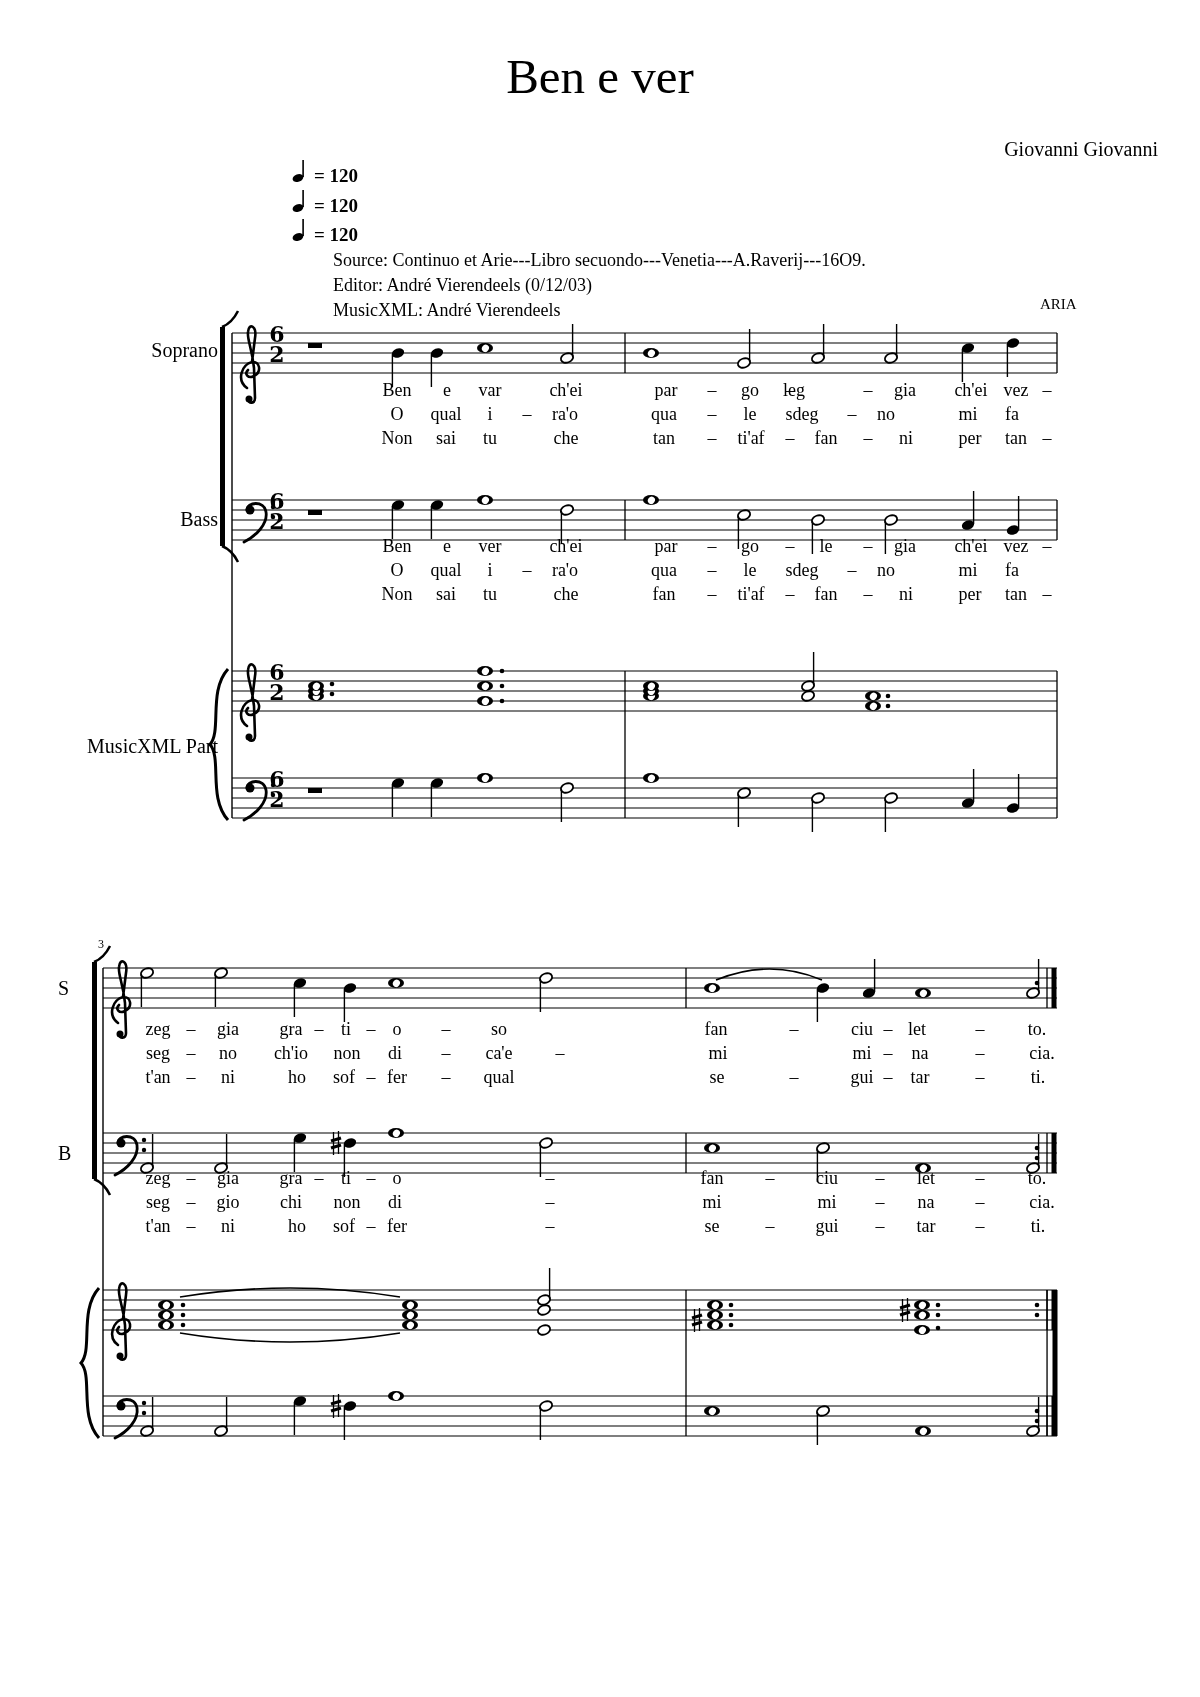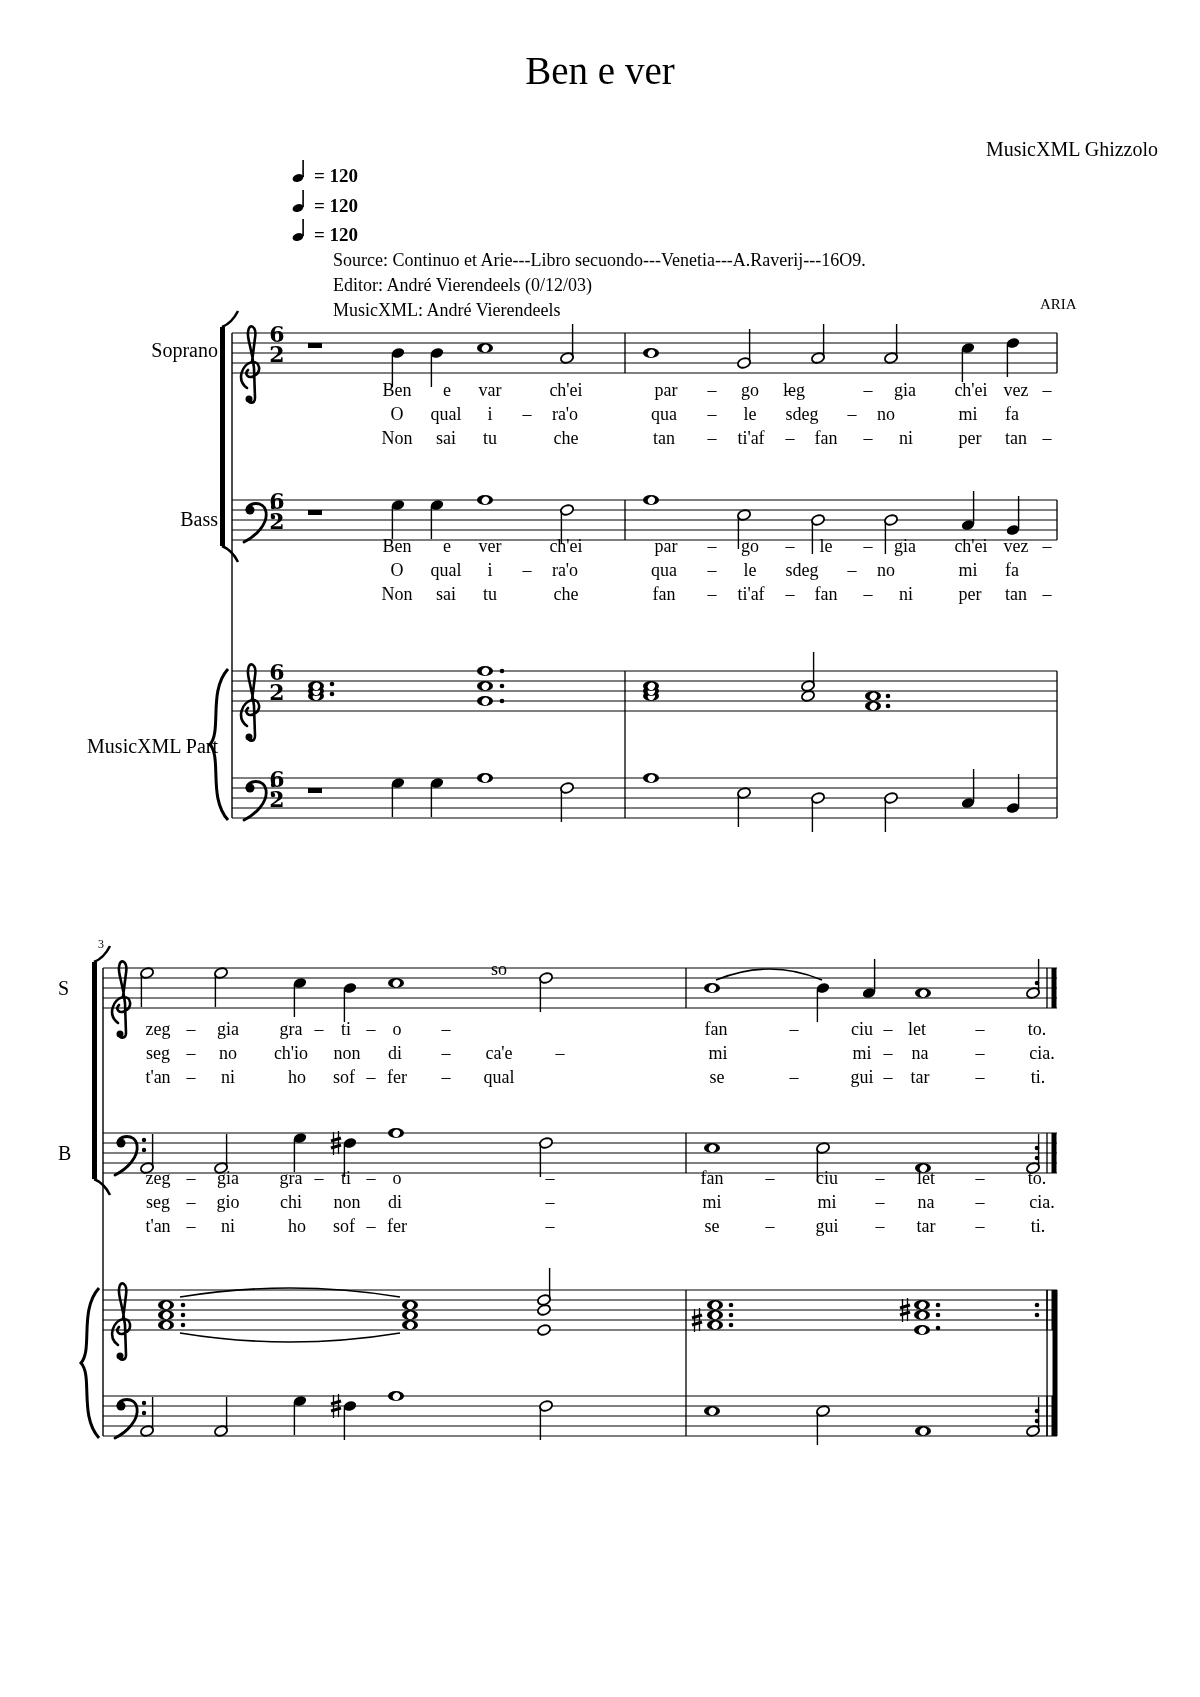--- a/index.html
+++ b/index.html
@@ -1,33 +1,33 @@
 <!DOCTYPE html>
 <html><head>
 <meta charset="utf-8">
 <style>
   html, body { margin: 0; padding: 0; background: #ffffff; }
   body { width: 1200px; height: 1697px; position: relative; overflow: hidden; font-family: "Liberation Serif", "DejaVu Serif", serif; color: #000; }
   .abs { position: absolute; white-space: nowrap; }
-  .title { left: 0; width: 1200px; top: 48px; text-align: center; font-size: 39px; }
+  .title { left: 0; width: 1200px; top: 48px; text-align: center; font-size: 49px; }
   .composer { right: 42px; top: 138px; font-size: 20px; }
   .tempo { left: 292px; font-size: 19px; font-weight: bold; }
   .tempo .note { display: inline-block; width: 22px; }
   .credit { left: 333px; font-size: 18px; }
   .aria { left: 1040px; top: 296px; font-size: 15px; }
   .inst { font-size: 20px; text-align: right; }
   .lyr { font-size: 18px; transform: translateX(-50%); }
   .measnum { font-size: 12px; }
   svg.score { position: absolute; left: 0; top: 0; }
 </style>
 </head>
 <body>
 
 <div class="abs title">Ben e ver</div>
-<div class="abs composer">MusicXML Ghizzolo</div>
+<div class="abs composer">Giovanni Giovanni</div>
 
 <div class="abs tempo" style="top:160px">
   <span class="note">
     <svg width="16" height="22" viewBox="0 0 16 22">
         <ellipse cx="6" cy="18" rx="5.5" ry="3.8" transform="rotate(-20 6 18)" fill="#000"></ellipse>
         <rect x="10.3" y="0" width="1.6" height="17" fill="#000"></rect>
       </svg>
   </span><span>= 120</span>
 </div>
 <div class="abs tempo" style="top:190px">
@@ -144,21 +144,21 @@
     <div class="abs lyr" style="left: 1047px; top: 584px;">–</div>
     <div class="abs lyr" style="left: 158px; top: 1019px;">zeg</div>
     <div class="abs lyr" style="left: 191px; top: 1019px;">–</div>
     <div class="abs lyr" style="left: 228px; top: 1019px;">gia</div>
     <div class="abs lyr" style="left: 291px; top: 1019px;">gra</div>
     <div class="abs lyr" style="left: 319px; top: 1019px;">–</div>
     <div class="abs lyr" style="left: 346px; top: 1019px;">ti</div>
     <div class="abs lyr" style="left: 371px; top: 1019px;">–</div>
     <div class="abs lyr" style="left: 397px; top: 1019px;">o</div>
     <div class="abs lyr" style="left: 446px; top: 1019px;">–</div>
-    <div class="abs lyr" style="left: 499px; top: 959px;">so</div>
+    <div class="abs lyr" style="left: 499px; top: 1019px;">so</div>
     <div class="abs lyr" style="left: 716px; top: 1019px;">fan</div>
     <div class="abs lyr" style="left: 794px; top: 1019px;">–</div>
     <div class="abs lyr" style="left: 862px; top: 1019px;">ciu</div>
     <div class="abs lyr" style="left: 888px; top: 1019px;">–</div>
     <div class="abs lyr" style="left: 917px; top: 1019px;">let</div>
     <div class="abs lyr" style="left: 980px; top: 1019px;">–</div>
     <div class="abs lyr" style="left: 1037px; top: 1019px;">to.</div>
     <div class="abs lyr" style="left: 158px; top: 1043px;">seg</div>
     <div class="abs lyr" style="left: 191px; top: 1043px;">–</div>
     <div class="abs lyr" style="left: 228px; top: 1043px;">no</div>

